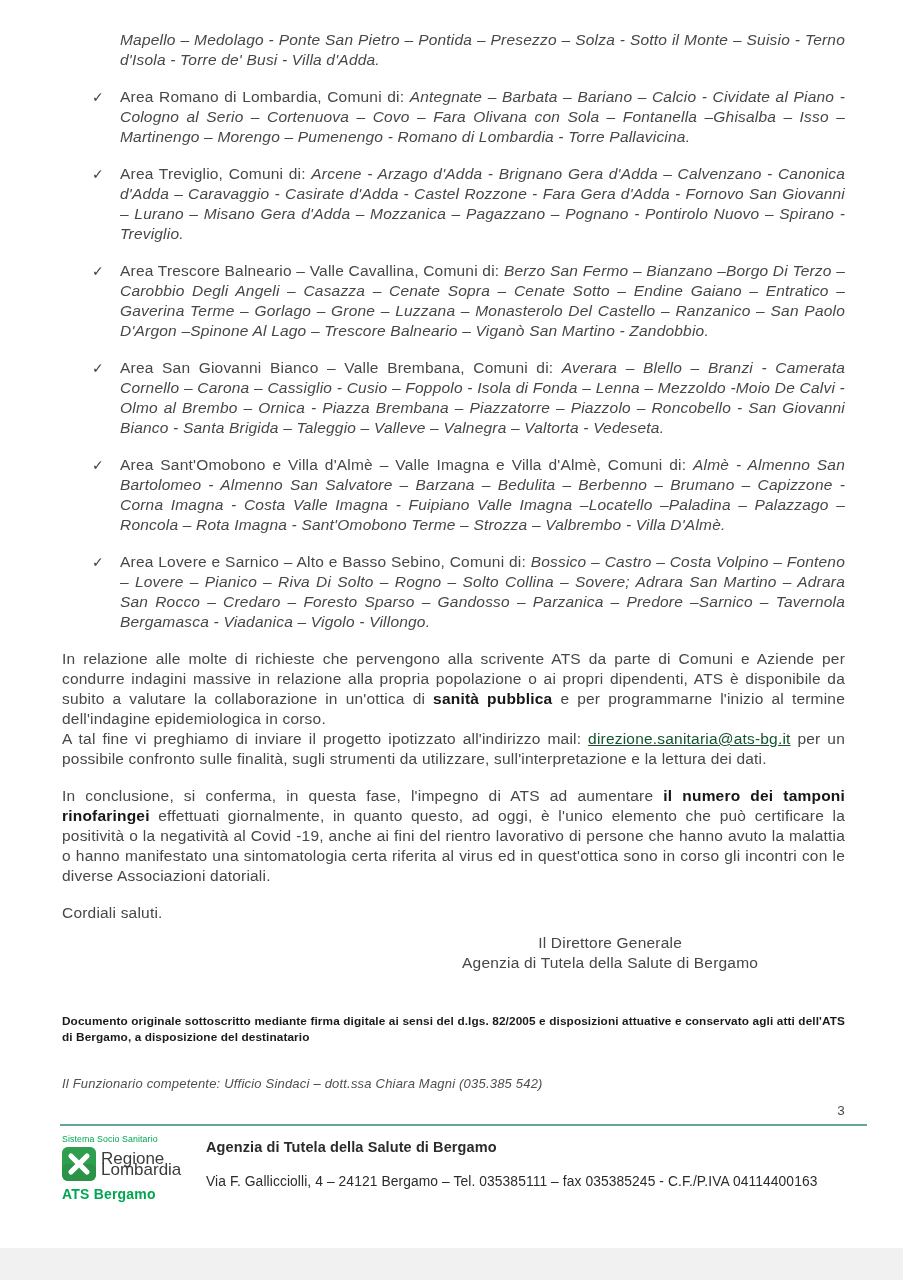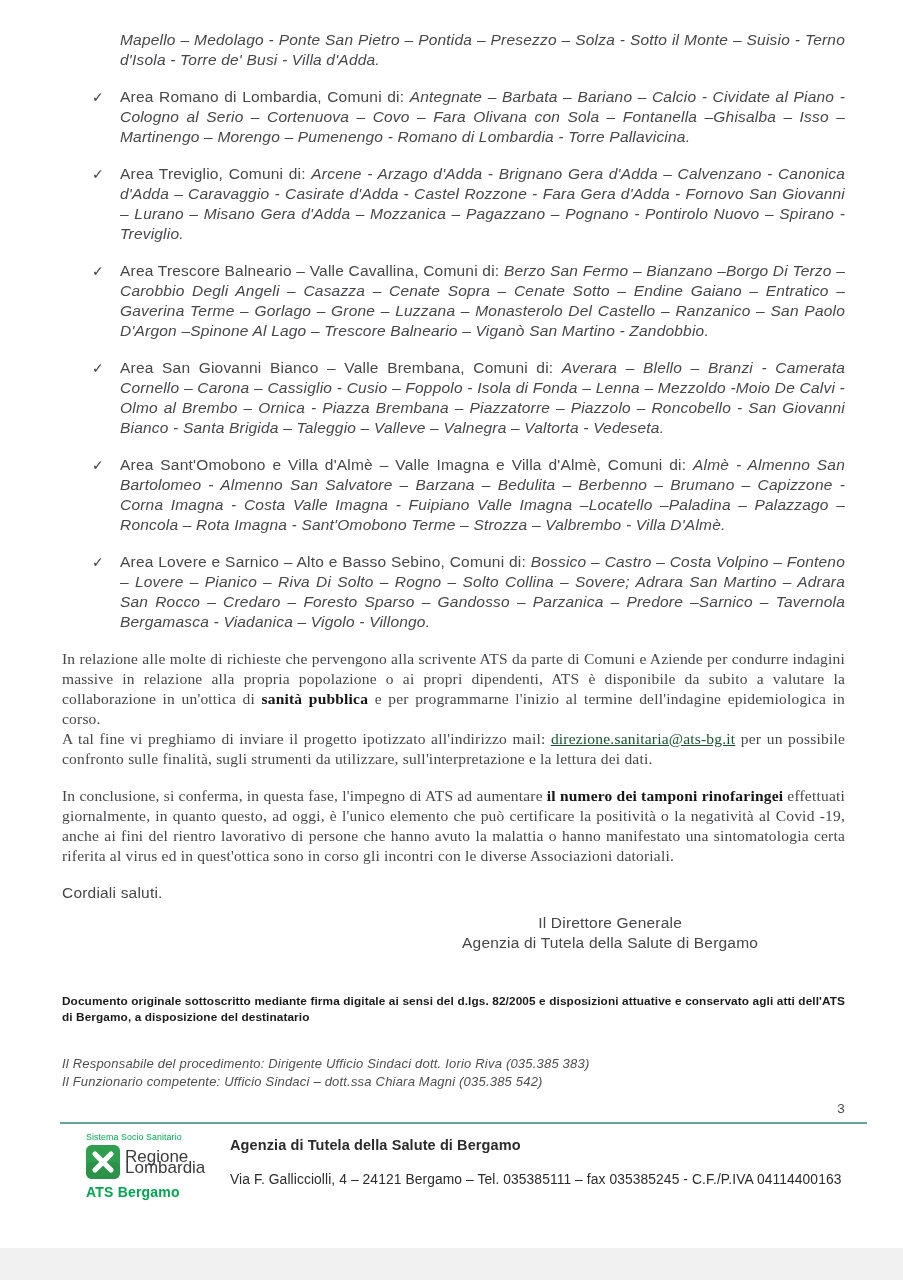--- a/index.html
+++ b/index.html
@@ -36,21 +36,20 @@
   }
   .btext{
     flex:1;
     text-align:justify;
   }
   .blabel{font-style:normal;}
   .bmuni{font-style:italic;}
   .para{
     margin-top:17px;
     text-align:justify;
-    font-family:Liberation Serif, serif;
   }
   .bold{font-weight:bold;color:#161617;}
   .email-link{
     color:#14532d;
     text-decoration:underline;
     cursor:pointer;
   }
   .closing{margin-top:17px;}
   .signature{
     margin-top:10px;
@@ -84,21 +83,20 @@
   .divider{
     height:2px;
     background:#63a79a;
     margin:3px -22px 0 -2px;
   }
   .footer{
     display:flex;
     align-items:flex-start;
     margin-top:5px;
     gap:22px;
-    margin-left:24px;
   }
   .logo{
     flex:0 0 122px;
     padding-top:3px;
   }
   .tagline{
     color:#00a651;
     font-size:8.8px;
     line-height:11px;
     letter-spacing:.1px;
@@ -188,21 +186,20 @@
   <p class="closing">Cordiali saluti.</p>
 
   <div class="signature">
     <p>Il Direttore Generale</p>
     <p>Agenzia di Tutela della Salute di Bergamo</p>
   </div>
 
   <p class="legal">Documento originale sottoscritto mediante firma digitale ai sensi del d.lgs. 82/2005 e disposizioni attuative e conservato agli atti dell'ATS di Bergamo, a disposizione del destinatario</p>
 
   <div class="resp">
-    <p>Il Responsabile del procedimento: Dirigente Ufficio Sindaci dott. Iorio Riva  (035.385 383)</p>
     <p>Il Funzionario competente: Ufficio Sindaci – dott.ssa Chiara Magni (035.385 542)</p>
   </div>
 
   <div class="pagenum">3</div>
 
   <div class="divider"></div>
 
   <div class="footer">
     <div class="logo">
       <div class="tagline">Sistema Socio Sanitario</div>

